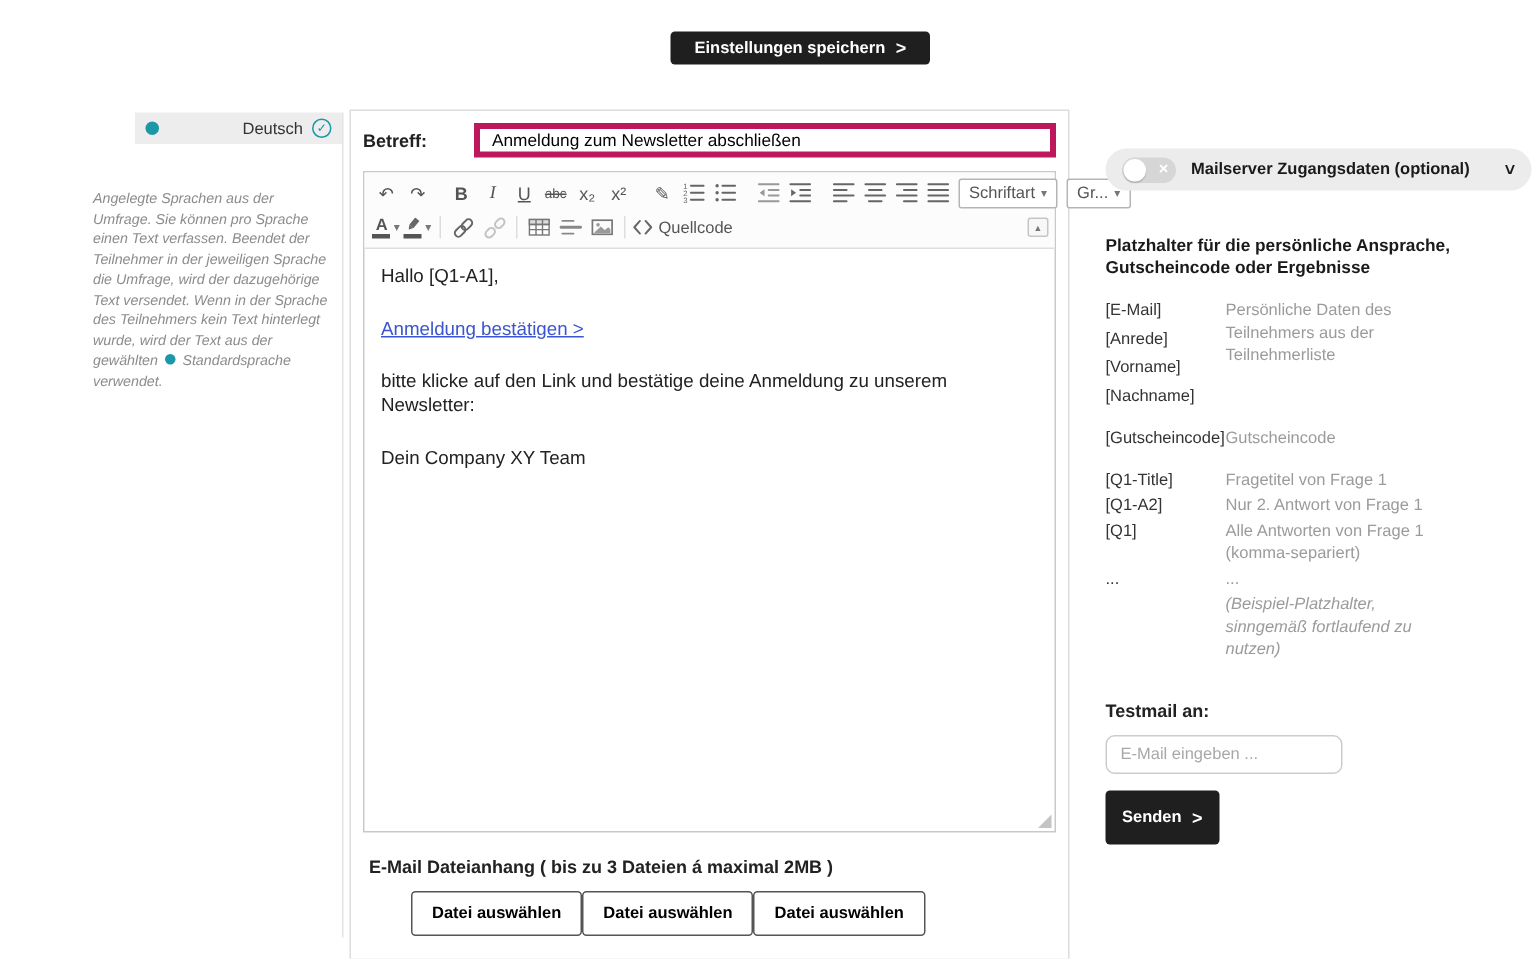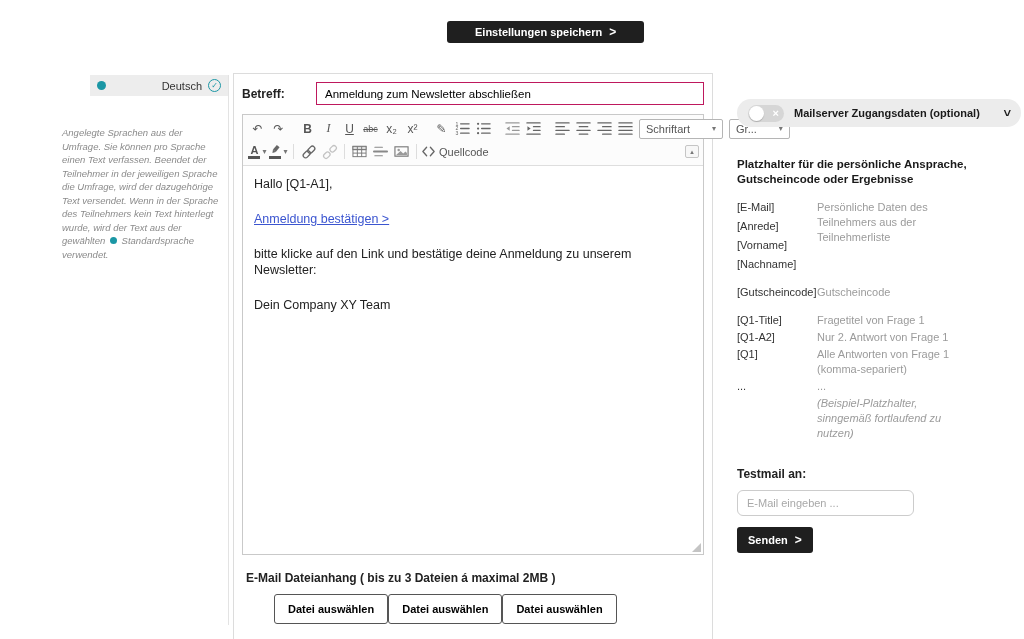--- a/index.html
+++ b/index.html
@@ -3,21 +3,21 @@
 <meta charset="utf-8">
 <style>
   * { margin:0; padding:0; box-sizing:border-box; }
   html,body { width:1024px; height:639px; background:#fff;
     font-family:"Liberation Sans","DejaVu Sans",sans-serif; color:#222; }
   body { position:relative; overflow:hidden; }
 
   
   .save-btn { position:absolute; left:447px; top:21px; height:22px;
     background:#1f1f1f; color:#fff; border:none; border-radius:3px;
-    font-weight:bold; font-size:11px; padding:0 28px; display:flex;
+    font-weight:bold; font-size:11px; padding:0 16px; display:flex;
     align-items:center; gap:7px; cursor:pointer;
     font-family:"Liberation Sans","DejaVu Sans",sans-serif; }
   .chev { font-weight:bold; font-size:12px; line-height:1; }
 
   
   .lang-panel { position:absolute; left:58px; top:75px; width:171px;
     height:550px; border-right:1px solid #e3e3e3; }
   .lang-row { margin-left:32px; height:21px; background:#ededed;
     display:flex; align-items:center; padding:0 7px; cursor:pointer; }
   .dot { width:9px; height:9px; border-radius:50%; background:#1b97a5; }
@@ -30,39 +30,39 @@
     font-size:9.5px; line-height:13.5px; }
   .inline-dot { display:inline-block; width:7px; height:7px;
     border-radius:50%; background:#1b97a5; margin:0 2px; }
 
   
   .main-panel { position:absolute; left:233px; top:73px; width:480px;
     height:567px; border:1px solid #dcdcdc; background:#fff; padding:8px; }
   .subject-row { display:flex; }
   .subject-label { width:74px; font-weight:bold; font-size:12px;
     padding-top:5px; }
-  .subject-input { flex:1; height:23px; border:1px solid #be185d;
+  .subject-input { flex:1; height:23px; border:4px solid #be185d;
     padding:0 8px; font-size:11.5px;
     font-family:"Liberation Sans","DejaVu Sans",sans-serif; }
 
   .editor { margin-top:9px; border:1px solid #c9c9c9; }
   .toolbar { background:#fcfcfc; border-bottom:1px solid #dedede;
     padding:2px 4px; }
   .tb-row { display:flex; align-items:center; height:23px; }
   .tb-btn { min-width:21px; height:20px; display:flex; align-items:center;
     justify-content:center; color:#555; font-size:12px; cursor:pointer;
     border-radius:2px; font-family:"Liberation Sans","DejaVu Sans",sans-serif; }
   .tb-btn svg { display:block; }
   .tb-sep { width:1px; height:15px; background:#ddd; margin:0 4px; }
   .b-bold { font-weight:bold; }
   .b-italic { font-style:italic; font-family:"Liberation Serif",serif; }
   .b-under { text-decoration:underline; }
   .b-strike { text-decoration:line-through; font-size:9px; }
   .tb-dd { height:20px; border:1px solid #b5b5b5; border-radius:2px;
-    background:#fff; display:flex; align-items:center; gap:22px;
+    background:#fff; display:flex; align-items:center; gap:4px;
     padding:0 6px; font-size:11px; color:#555; margin:0 3px; cursor:pointer; }
   .tb-dd .caret { font-size:8px; color:#777; }
   .color-btn { display:flex; flex-direction:column; align-items:center;
     justify-content:center; }
   .color-glyph { font-size:11px; font-weight:bold; line-height:10px; color:#555; }
   .color-bar { width:12px; height:3px; background:#555; margin-top:1px; }
   .color-caret { font-size:8px; color:#777; margin-left:2px; }
   .src-label { font-size:11px; color:#555; margin-left:3px; }
   .collapse-btn { margin-left:auto; width:14px; height:13px;
     border:1px solid #c5c5c5; background:#f7f7f7; border-radius:2px;
@@ -103,27 +103,27 @@
     line-height:15px; color:#1a1a1a; }
   .ph-list { margin-top:13px; font-size:11px; }
   .ph-group { display:flex; margin-bottom:13px; }
   .ph-keys { width:80px; flex-shrink:0; color:#333; display:flex;
     flex-direction:column; gap:4px; line-height:15px; }
   .ph-desc { max-width:150px; color:#9b9b9b; line-height:15px; }
   .ph-note { font-style:italic; margin-top:2px; }
   .ph-qrow { display:flex; margin-bottom:2px; }
 
   .testmail-label { margin-top:26px; font-weight:bold; font-size:12px; }
-  .testmail-input { margin-top:9px; width:177px; height:26px;
+  .testmail-input { margin-top:9px; width:158px; height:26px;
     border:1px solid #ccc; border-radius:6px; padding:0 9px;
     font-size:11px; color:#333;
     font-family:"Liberation Sans","DejaVu Sans",sans-serif; }
   .testmail-input::placeholder { color:#a8a8a8; }
   .send-btn { margin-top:11px; background:#1f1f1f; color:#fff; border:none;
-    border-radius:3px; font-weight:bold; font-size:11px; height:26px;
+    border-radius:3px; font-weight:bold; font-size:11px; height:36px;
     padding:0 11px; display:flex; align-items:center; gap:7px;
     cursor:pointer; font-family:"Liberation Sans","DejaVu Sans",sans-serif; }
 </style>
 </head>
 <body>
 
 <button class="save-btn">
   <span>Einstellungen speichern</span>
   <span class="chev">&gt;</span>
 </button>

